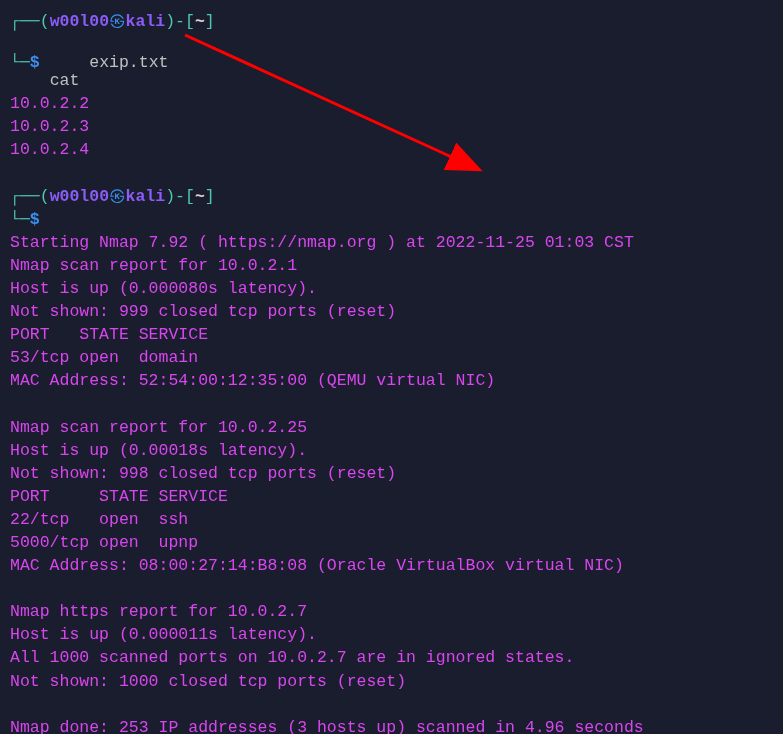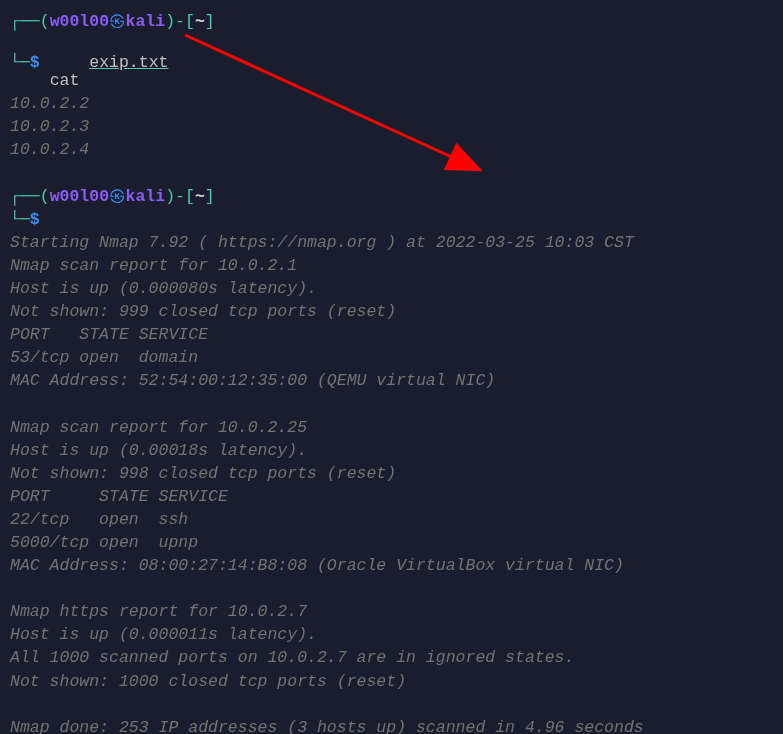--- a/index.html
+++ b/index.html
@@ -43,28 +43,26 @@
     }
     .dollar {
       color: #3b8eea;
       font-weight: bold;
     }
     .cmd-plain {
       color: #c0c0c0;
       margin-top: 36px;
     }
     .filename-underline {
-      text-decoration: underline;
       text-decoration-color: #4ec9b0;
       color: #c0c0c0;
     }
     .output-line {
-      color: #737373;
+      color: #d946ef;
       white-space: pre;
-      font-style: italic;
     }
     .sudo {
       color: #4ec9b0;
       text-decoration: underline;
     }
     .nmap-cmd {
       color: #3b8eea;
     }
     .flag {
       color: #8888c0;
@@ -131,21 +129,21 @@
       <span class="path-tilde">~</span>
       <span class="path-bracket">]</span>
   </div>
   <div class="prompt-line">
     <span class="corner">└─</span>
       <span class="dollar">$</span>
       <span>&nbsp;</span>
   </div>
 </div>
 
-<div class="output-line">Starting Nmap 7.92 ( https://nmap.org ) at 2022-03-25 10:03 CST</div>
+<div class="output-line">Starting Nmap 7.92 ( https://nmap.org ) at 2022-11-25 01:03 CST</div>
 <div class="output-line">Nmap scan report for 10.0.2.1</div>
 <div class="output-line">Host is up (0.000080s latency).</div>
 <div class="output-line">Not shown: 999 closed tcp ports (reset)</div>
 <div class="output-line">PORT   STATE SERVICE</div>
 <div class="output-line">53/tcp open  domain</div>
 <div class="output-line">MAC Address: 52:54:00:12:35:00 (QEMU virtual NIC)</div>
 <div class="output-line">&nbsp;</div>
 <div class="output-line">Nmap scan report for 10.0.2.25</div>
 <div class="output-line">Host is up (0.00018s latency).</div>
 <div class="output-line">Not shown: 998 closed tcp ports (reset)</div>

